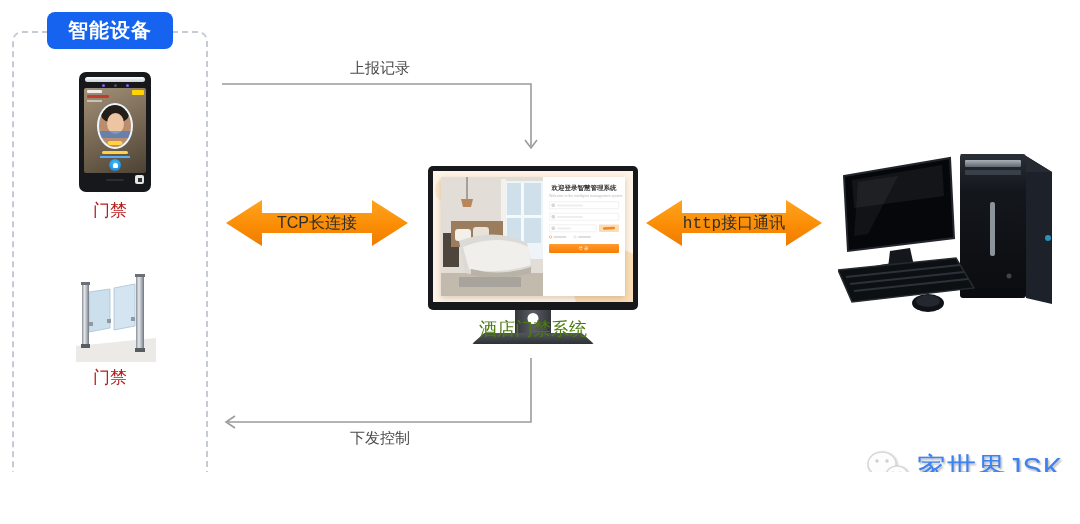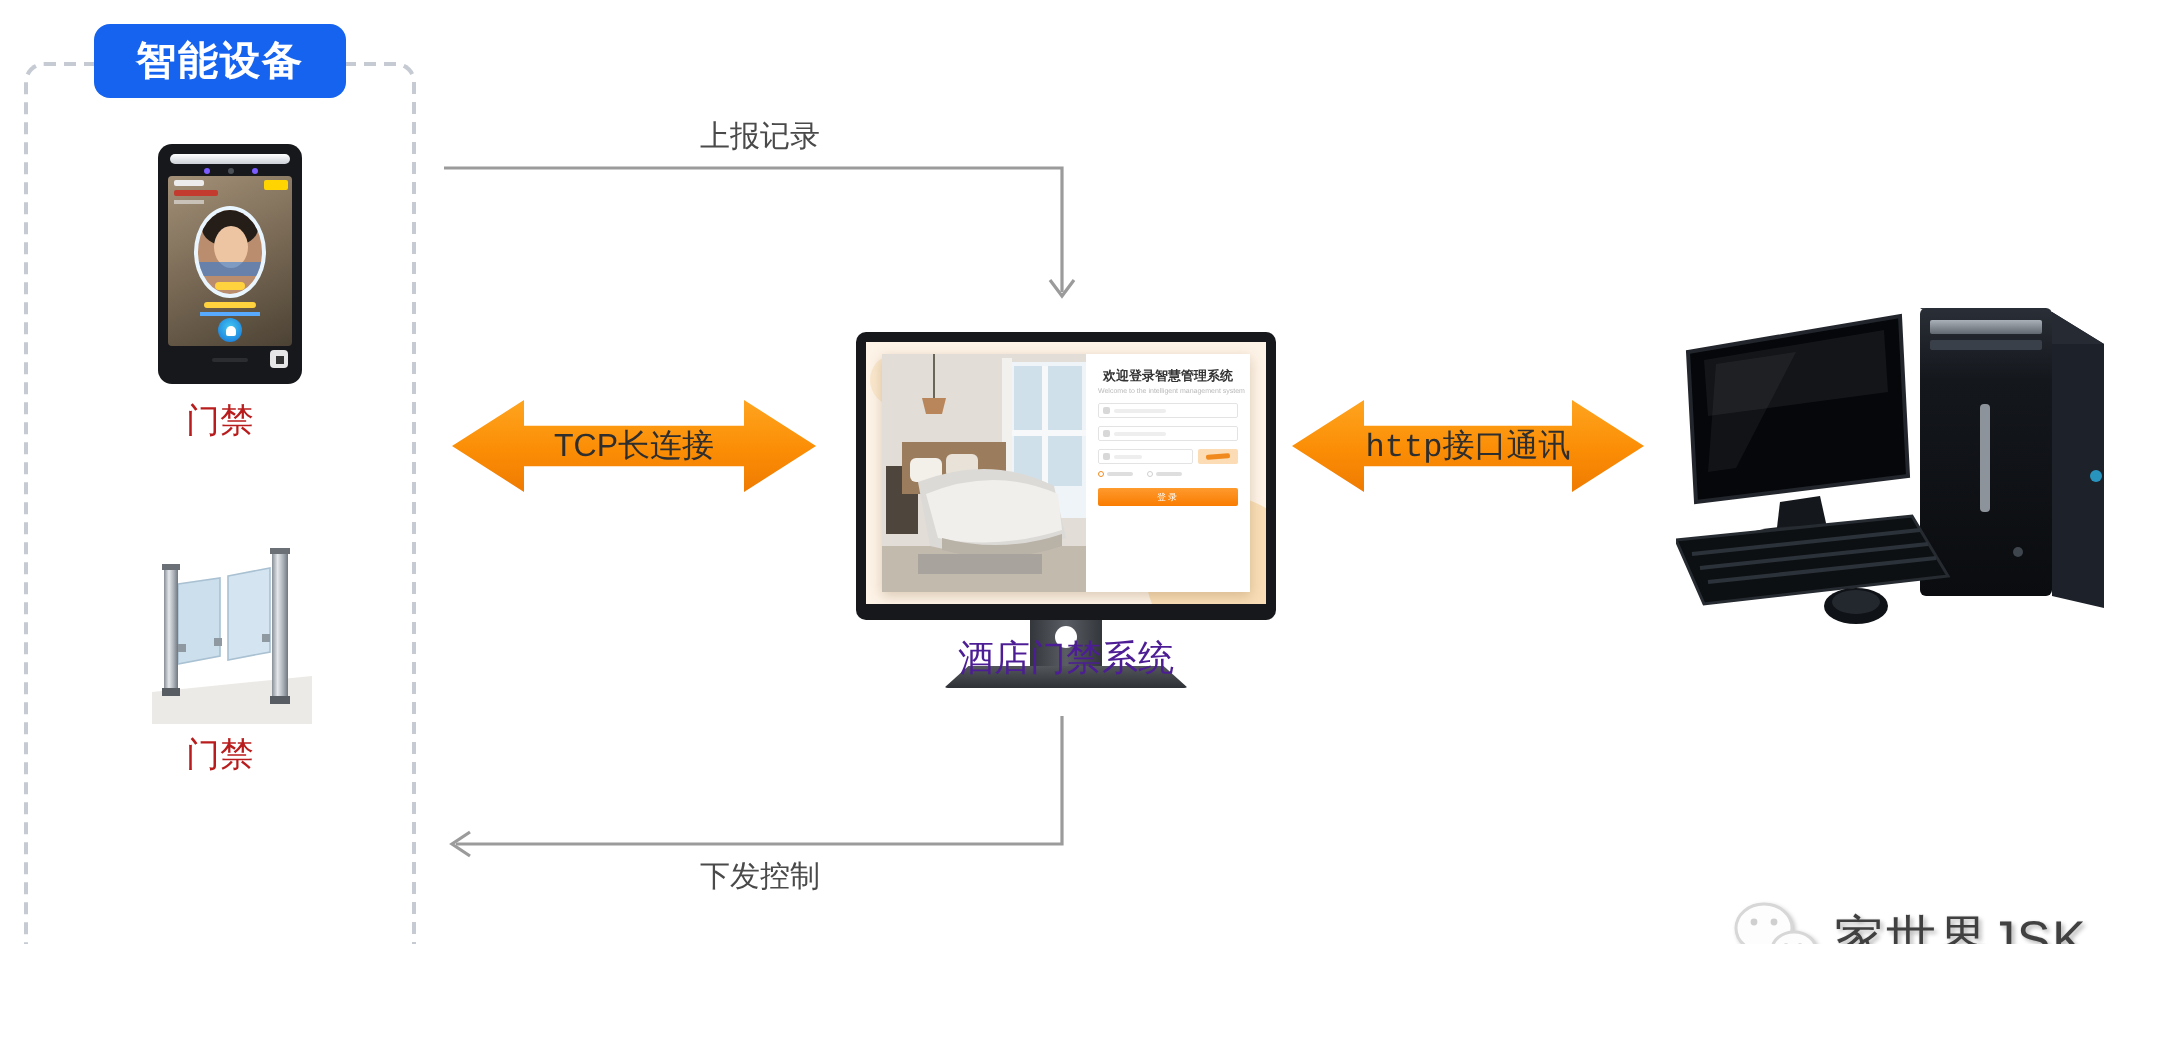--- a/index.html
+++ b/index.html
@@ -90,31 +90,31 @@
   .lc-radios .d { width:6px; height:6px; border:1px solid #f08a1e; border-radius:50%; display:block; }
   .lc-radios .d.o { border-color:#cfcfcf; }
   .lc-radios .t { width:26px; height:4px; background:#dedede; border-radius:2px; display:block; }
   .lc-btn { height:18px; margin-top:11px; background:linear-gradient(180deg,#ff9a2e,#f97c00); border-radius:2px;
     color:#fff; font-size:9px; display:flex; align-items:center; justify-content:center; letter-spacing:2px; }
   .mon-neck { width:36px; height:23px; margin:0 auto; background:linear-gradient(90deg,#33363b,#5a5d63,#33363b); position:relative; }
   .mon-hole { position:absolute; left:50%; top:3px; transform:translateX(-50%); width:11px; height:11px; border-radius:50%; background:#ffffff; }
   .mon-base { width:122px; height:11px; margin:0 auto; background:linear-gradient(180deg,#53565b,#2e3135);
     clip-path:polygon(10% 0,90% 0,100% 100%,0 100%); border-radius:2px; }
 
-  .node-label { position:absolute; text-align:center; color:#4c1d95; font-size:18px; }
+  .node-label { position:absolute; text-align:center; color:#4d7c0f; font-size:18px; }
   .node-label.center { left:433px; top:317px; width:200px; }
   .node-label.right  { left:843px; top:317px; width:200px; }
 
   
   .pc-wrap { position:absolute; left:838px; top:146px; width:215px; height:175px; }
 
   
   .watermark { position:absolute; left:866px; top:449px; display:flex; align-items:center; gap:7px; }
   .wm-icon { filter:drop-shadow(1px 1px 1px #c6c6c6); }
-  .wm-text { font-size:25px; color:#404040; letter-spacing:1px;
+  .wm-text { font-size:29px; color:#3b82f6; letter-spacing:1px;
     text-shadow:1.5px 1.5px 2px #b9b9b9, 0 0 1px #d8d8d8; white-space:nowrap; }
 </style>
 </head>
 <body>
 
 <div class="stage">
 
   <div class="group-box"></div>
   <div class="group-badge">智能设备</div>
 

